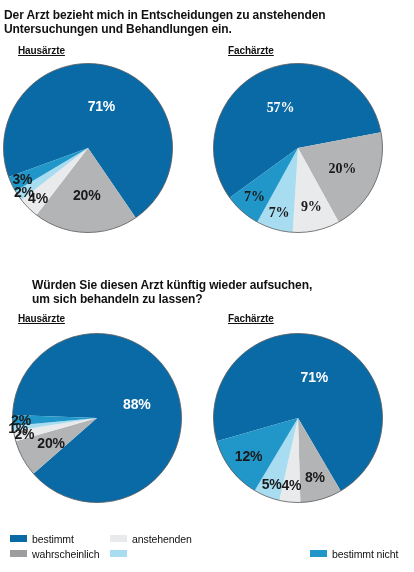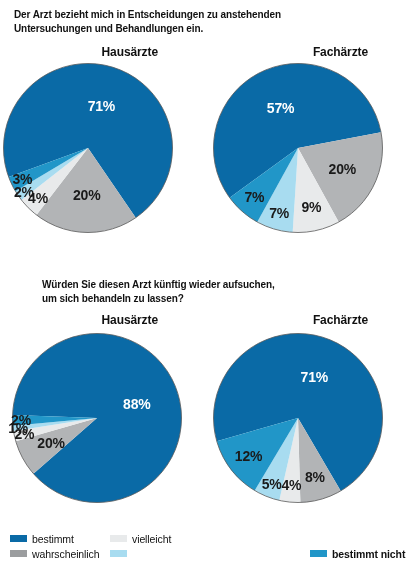--- a/index.html
+++ b/index.html
@@ -18,42 +18,43 @@
 
   .page {
     position: relative;
     width: 414px;
     height: 572px;
   }
 
   
   .question {
     position: absolute;
-    left: 14px;
-    font-size: 10px;
+    left: 4px;
+    font-size: 12px;
     font-weight: bold;
     line-height: 14px;
     color: #111111;
     letter-spacing: -0.1px;
     width: 392px;
   }
   .question .line { display: block; }
 
   #question-1 { top: 8px; }
   #question-2 { top: 278px; margin-left: 28px; }
 
   
   .chart-title {
     position: absolute;
-    font-size: 12px;
+    font-size: 10px;
     font-weight: bold;
     color: #111111;
-    text-align: right;
+    text-align: left;
     width: 140px;
     letter-spacing: -0.1px;
+    text-decoration: underline;
   }
 
   
   .pie-block {
     position: absolute;
   }
   .pie {
     position: relative;
     width: 170px;
     height: 170px;
@@ -97,21 +98,21 @@
     flex: 0 0 auto;
   }
   .legend-text {
     font-size: 10.5px;
     color: #111111;
     letter-spacing: -0.1px;
     white-space: nowrap;
   }
   .lg-1 { width: 100px; }
   .lg-2 { width: 200px; }
-  .lg-3 { width: auto; font-weight: bold; }
+  .lg-3 { width: auto; }
 </style>
 </head>
 <body>
 
 <div class="page">
 
   <div class="question" id="question-1">
     <span class="line">Der Arzt bezieht mich in Entscheidungen zu anstehenden</span>
     <span class="line">Untersuchungen und Behandlungen ein.</span>
   </div>
@@ -129,21 +130,21 @@
           <path d="M 85 85 L 12.42 128.27 A 84.5 84.5 0 0 1 5.60 113.90 Z" fill="#2196c8" stroke="none"></path>
           <circle cx="85" cy="85" r="84.5" fill="none" stroke="#5a5a5a" stroke-width="0.8"></circle>
         </svg>
         <span class="slice-label on-dark" style="left: 98.4px; top: 43.2px;">71%</span>
         <span class="slice-label on-light" style="left: 83.7px; top: 131.5px;">20%</span>
         <span class="slice-label on-light" style="left: 35px; top: 135.4px;">4%</span>
         <span class="slice-label on-light" style="left: 20.9px; top: 128.9px;">2%</span>
         <span class="slice-label on-light" style="left: 19.4px; top: 116.2px;">3%</span>
       </div>
     </div>
-  <div class="pie-block" id="pie-1" style="left:213px; top:63px;">
+  <div class="pie-block" id="pie-1" style="left:213px; top:63px;font-family:Liberation Serif, serif;">
       <div class="pie">
         <svg width="170" height="170" viewBox="0 0 170 170">
           <path d="M 85 85 L 16.64 134.67 A 84.5 84.5 0 1 1 168.00 69.17 Z" fill="#0a6aa6" stroke="none"></path>
           <path d="M 85 85 L 168.00 69.17 A 84.5 84.5 0 0 1 125.71 159.05 Z" fill="#b2b4b6" stroke="none"></path>
           <path d="M 85 85 L 125.71 159.05 A 84.5 84.5 0 0 1 79.69 169.33 Z" fill="#e8eaeb" stroke="none"></path>
           <path d="M 85 85 L 79.69 169.33 A 84.5 84.5 0 0 1 44.29 159.05 Z" fill="#a8dcf0" stroke="none"></path>
           <path d="M 85 85 L 44.29 159.05 A 84.5 84.5 0 0 1 16.64 134.67 Z" fill="#2196c8" stroke="none"></path>
           <circle cx="85" cy="85" r="84.5" fill="none" stroke="#5a5a5a" stroke-width="0.8"></circle>
         </svg>
         <span class="slice-label on-dark" style="left: 67.5px; top: 44.7px;">57%</span>
@@ -198,21 +199,21 @@
     </div>
 
   <div id="legend">
     <div class="legend-row">
       <div class="legend-item lg-1">
         <span class="legend-swatch" style="background: rgb(10, 106, 166);"></span>
         <span class="legend-text">bestimmt</span>
       </div>
       <div class="legend-item lg-2">
         <span class="legend-swatch" style="background: rgb(232, 234, 235);"></span>
-        <span class="legend-text">vielleicht</span>
+        <span class="legend-text">anstehenden</span>
       </div>
     </div>
     <div class="legend-row">
       <div class="legend-item lg-1">
         <span class="legend-swatch" style="background: rgb(155, 157, 159);"></span>
         <span class="legend-text">wahrscheinlich</span>
       </div>
       <div class="legend-item lg-2">
         <span class="legend-swatch" style="background: rgb(168, 220, 240);"></span>
       </div>

